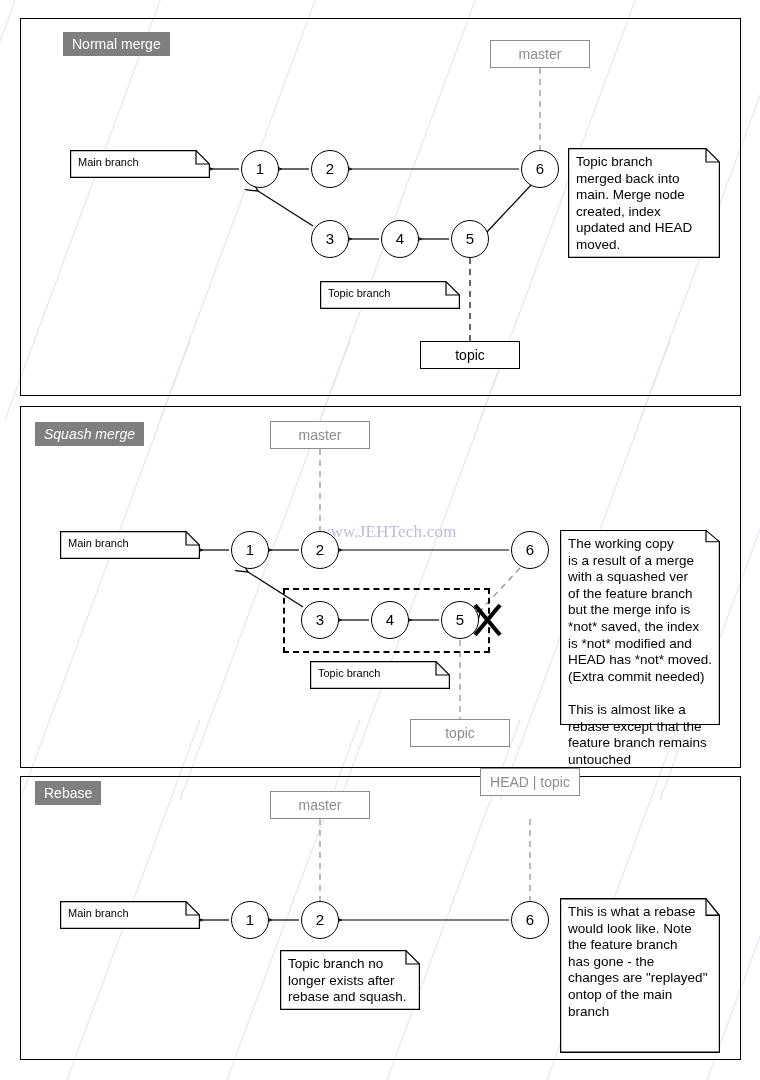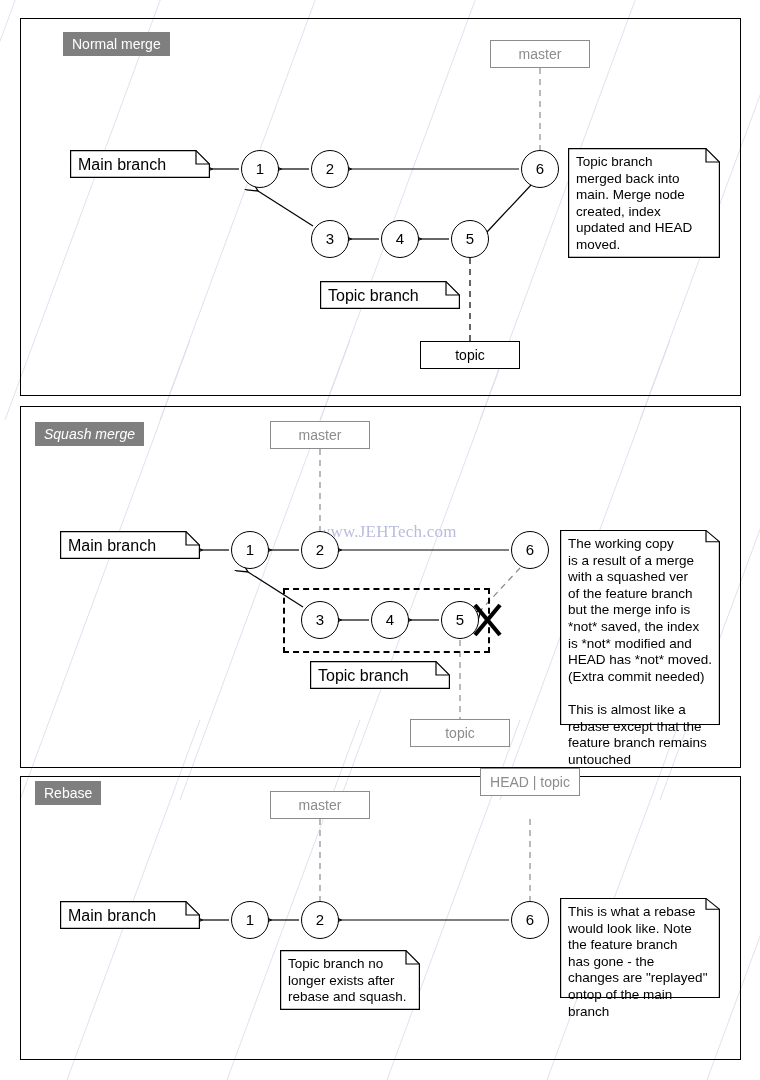--- a/index.html
+++ b/index.html
@@ -100,21 +100,21 @@
     white-space:pre-line;
   }
   .note .note-shape{position:absolute;left:0;top:0;width:100%;height:100%;z-index:1;}
 
   
   .tag{
     position:absolute;
     box-sizing:border-box;
     background:#fff;
     z-index:5;
-    font-size:16px;
+    font-size:11px;
     color:#000;
   }
   .tag .tag-text{position:relative;z-index:2;padding:6px 0 0 8px;white-space:nowrap;}
   .tag .tag-shape{position:absolute;left:0;top:0;width:100%;height:100%;z-index:1;}
 
   
   .group-box{
     position:absolute;
     box-sizing:border-box;
     border:2px dashed #000;
@@ -267,21 +267,21 @@
   <div class="note" style="left:280px;top:950px;width:140px;height:60px;">
     <svg class="note-shape" viewBox="0 0 140 60" preserveAspectRatio="none">
       <path d="M0.6,0.6 H126 L139.4,14 V59.4 H0.6 Z" fill="#fff" stroke="#000" stroke-width="1.2"></path>
       <path d="M126,0.6 V14 H139.4" fill="none" stroke="#000" stroke-width="1.2"></path>
     </svg>
     <div class="note-body">Topic branch no
 longer exists after
 rebase and squash.</div>
   </div>
 
-  <div class="note" style="left:560px;top:898px;width:160px;height:100px;">
+  <div class="note" style="left:560px;top:898px;width:160px;height:155px;">
     <svg class="note-shape" viewBox="0 0 160 125" preserveAspectRatio="none">
       <path d="M0.6,0.6 H146 L159.4,14 V124.4 H0.6 Z" fill="#fff" stroke="#000" stroke-width="1.2"></path>
       <path d="M146,0.6 V14 H159.4" fill="none" stroke="#000" stroke-width="1.2"></path>
     </svg>
     <div class="note-body">This is what a rebase
 would look like. Note
 the feature branch
 has gone - the
 changes are "replayed"
 ontop of the main

